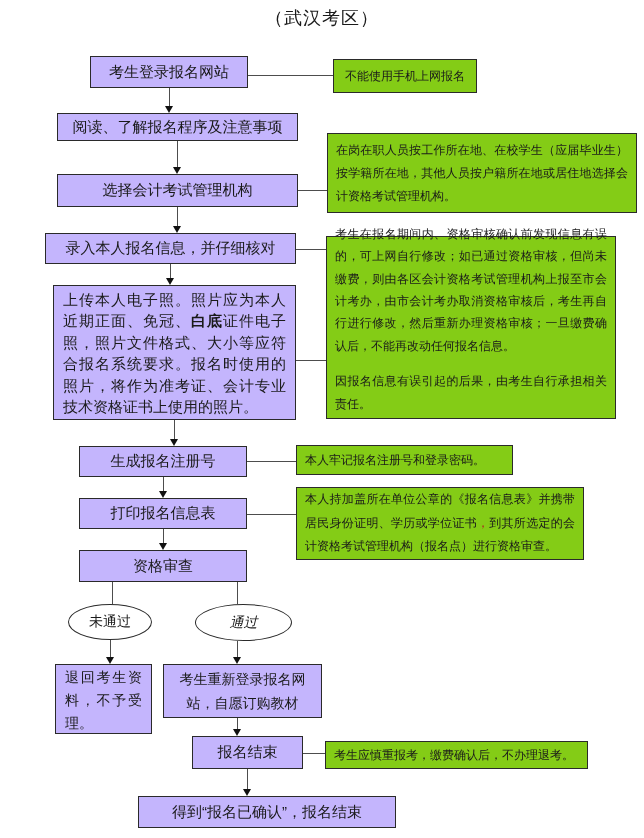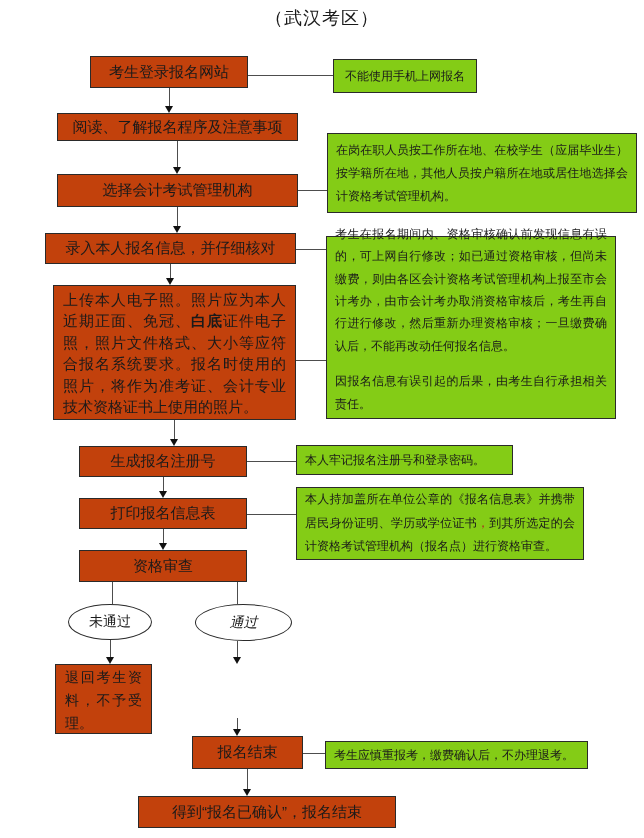--- a/index.html
+++ b/index.html
@@ -8,21 +8,21 @@
     font-family:"Liberation Sans", sans-serif; color:#1a1a1a;
     overflow:hidden;
   }
   .title {
     position:absolute; top:6px; left:50%; transform:translateX(-50%);
     font-family:"DejaVu Serif", serif; font-size:18px; letter-spacing:1px;
     white-space:nowrap;
   }
   .box {
     position:absolute; box-sizing:border-box; border:1px solid #2a2a2a;
-    background:#c2410c; display:flex; align-items:center; justify-content:center;
+    background:#c4b5fd; display:flex; align-items:center; justify-content:center;
     font-size:15px; text-align:center; line-height:1.35; white-space:nowrap;
   }
   .box.multi { white-space:normal; display:block; text-align:justify; }
   .oval {
     position:absolute; box-sizing:border-box; border:1px solid #2a2a2a;
     border-radius:50%; background:#fff; display:flex; align-items:center;
     justify-content:center; font-size:14px;
   }
   .note {
     position:absolute; box-sizing:border-box; border:1px solid #2a2a2a;
@@ -66,20 +66,21 @@
 
   <div class="box" style="left:79px; top:498px; width:168px; height:31px;">打印报名信息表</div>
 
   <div class="box" style="left:79px; top:550px; width:168px; height:32px;">资格审查</div>
 
   <div class="oval" style="left:68px; top:604px; width:84px; height:36px;">未通过</div>
   <div class="oval" style="left:195px; top:604px; width:97px; height:37px;font-style:italic;">通过</div>
 
   <div class="box multi" style="left:55px; top:664px; width:97px; height:70px; padding:1px 9px; font-size:14px; line-height:23px;">退回考生资料，不予受理。</div>
 
+  <div class="box multi" style="left:163px; top:664px; width:159px; height:54px; padding:2px 7px; font-size:14px; line-height:24px; text-align:center;">考生重新登录报名网站，自愿订购教材</div>
 
   <div class="box" style="left:192px; top:736px; width:111px; height:33px;">报名结束</div>
 
   <div class="box" style="left:138px; top:796px; width:258px; height:32px;">得到“报名已确认”，报名结束</div>
 
   <div class="note center" style="left:333px; top:59px; width:144px; height:34px;">不能使用手机上网报名</div>
 
   <div class="note" style="left:327px; top:133px; width:310px; height:80px; line-height:23px;">在岗在职人员按工作所在地、在校学生（应届毕业生）按学籍所在地，其他人员按户籍所在地或居住地选择会计资格考试管理机构。</div>
 
   <div class="note" style="left:326px; top:236px; width:290px; height:183px; line-height:22.4px; justify-content:flex-end; padding-top:4px;">

